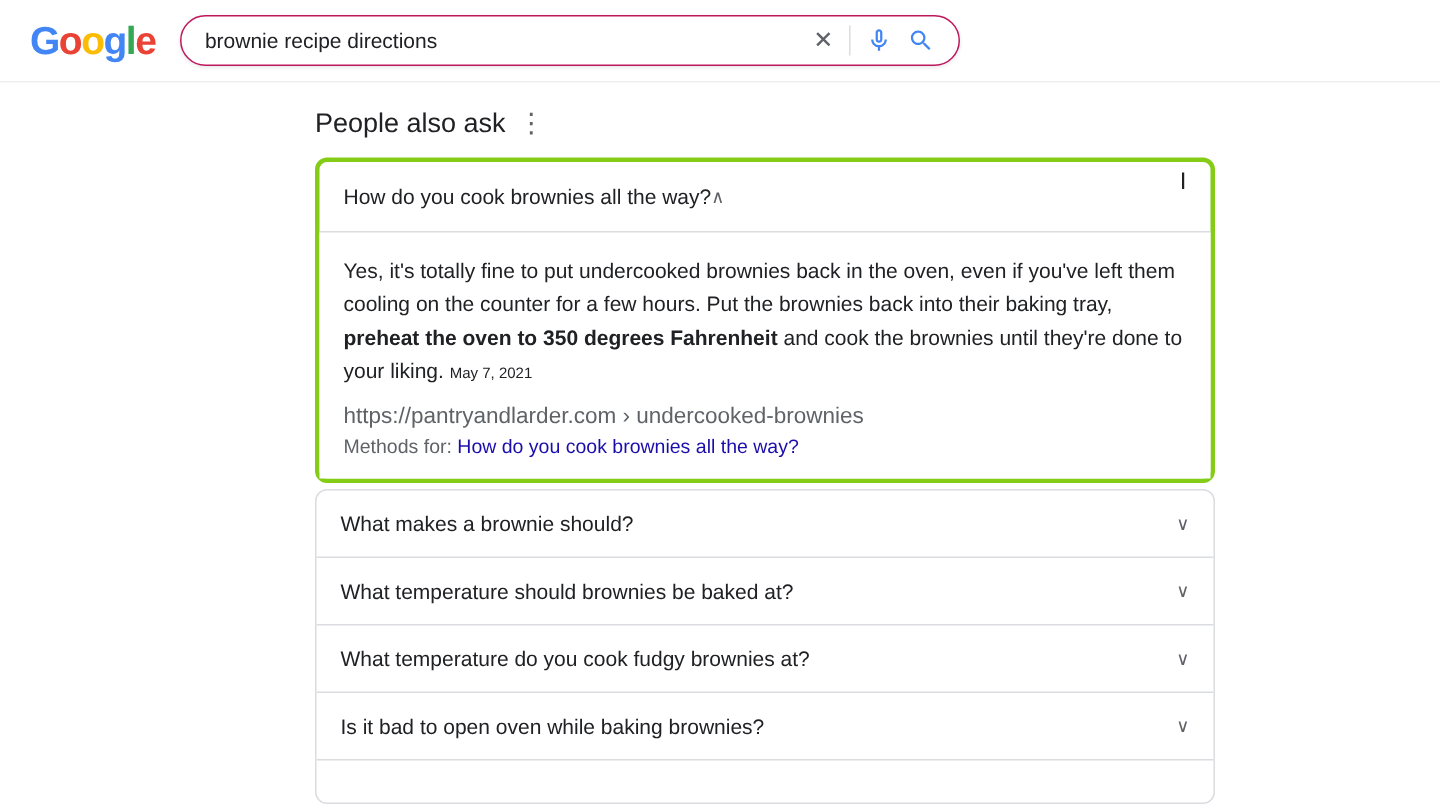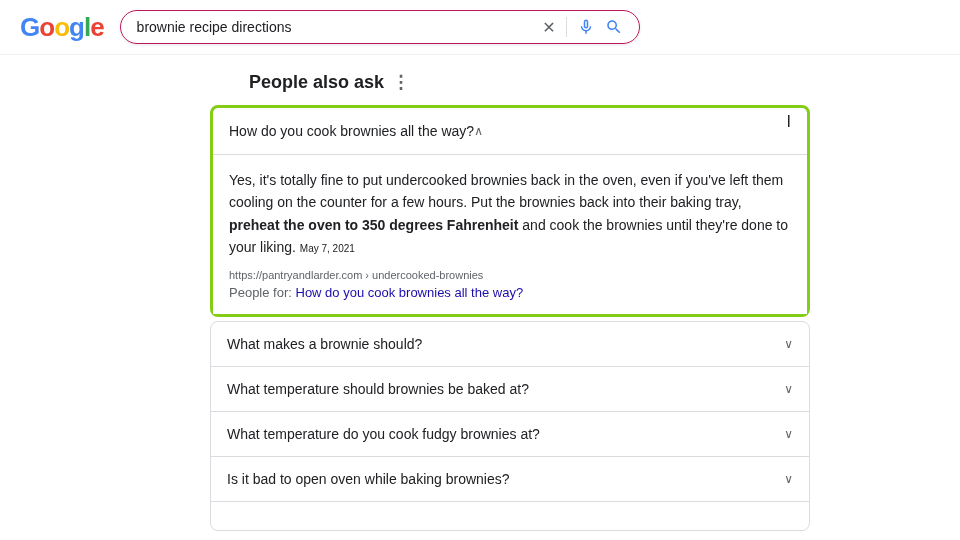--- a/index.html
+++ b/index.html
@@ -61,27 +61,26 @@
     }
     
     .main-content {
       max-width: 700px;
       margin: 0 auto;
       padding: 16px 20px 0 80px;
     }
     
     .section-title {
       font-size: 18px;
-      font-weight: bold;
+      font-weight: normal;
       color: #202124;
       margin-bottom: 12px;
       display: flex;
       align-items: center;
       gap: 8px;
-      margin-left: 39px;
     }
     .three-dots {
       color: #5f6368;
       font-size: 18px;
       cursor: pointer;
     }
     .paa-question {
       display: flex;
       justify-content: space-between;
       align-items: center;
@@ -103,21 +102,21 @@
       font-size: 14px;
       line-height: 1.6;
       color: #202124;
       margin-bottom: 8px;
     }
     .answer-date {
       font-size: 10px;
       color: #202124;
     }
     .answer-source-url {
-      font-size: 11px;
+      font-size: 15px;
       color: #5f6368;
       margin-bottom: 4px;
       margin-top: 10px;
     }
     .answer-link {
       color: #1a0dab;
       text-decoration: none;
       font-size: 15px;
       display: block;
       margin-bottom: 10px;
@@ -215,21 +214,21 @@
     </div>
     <div class="paa-answer">
       <p class="answer-text">
         <span>Yes, it's totally fine to put undercooked brownies back in the oven, even if you've left them cooling on the counter for a few hours. Put the brownies back into their baking tray,</span>
         <strong>preheat the oven to 350 degrees Fahrenheit</strong>
         <span>and cook the brownies until they're done to your liking.</span>
         <span class="answer-date"> <span>May 7, 2021</span></span>
       </p>
       <div class="answer-source-url">https://pantryandlarder.com › undercooked-brownies</div>
       <div class="search-for">
-        <span>People for:</span>
+        <span>Methods for:</span>
         <a href="#">How do you cook brownies all the way?</a>
       </div>
     </div>
   </div>
 
   <div class="paa-other-items">
     <div class="paa-other-item">
       <span>What makes a brownie should?</span>
       <span class="chevron">∨</span>
     </div>

